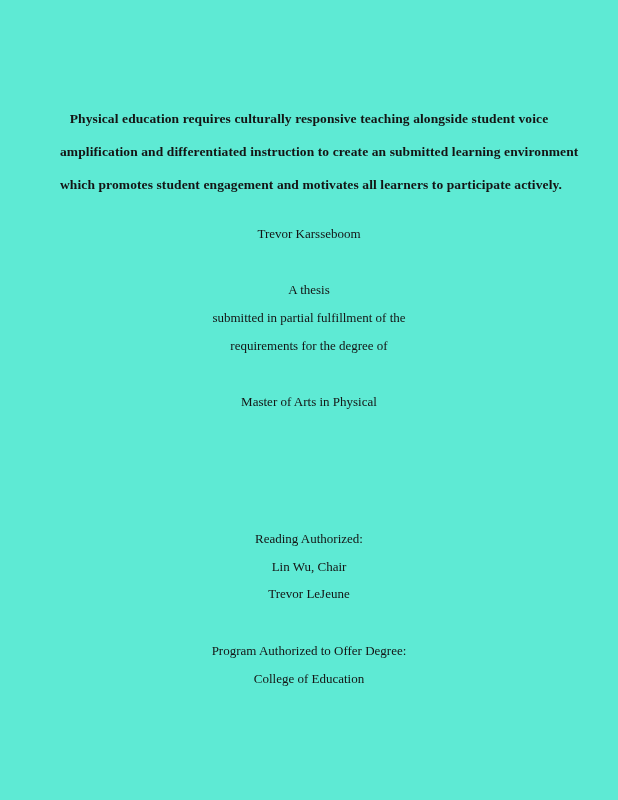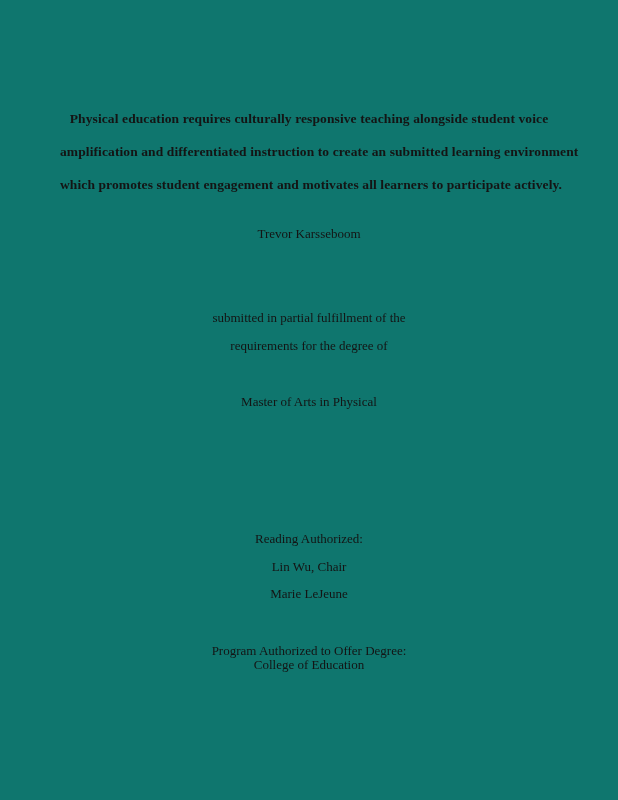--- a/index.html
+++ b/index.html
@@ -4,21 +4,21 @@
 <style>
   html, body {
     margin: 0;
     padding: 0;
     background: #ffffff;
   }
   .page {
     position: relative;
     width: 618px;
     height: 800px;
-    background: #0f766e;
+    background: #5eead4;
     font-family: "Liberation Serif", "DejaVu Serif", serif;
     color: #141414;
     overflow: hidden;
   }
   .line {
     position: absolute;
     left: 60px;
     right: 60px;
     text-align: center;
     font-size: 13px;
@@ -35,26 +35,27 @@
 <body>
 
 <div class="page">
 
   <div class="line title" style="top:109px">Physical education requires culturally responsive teaching alongside student voice</div>
   <div class="line title" style="top:142px">amplification and differentiated instruction to create an submitted learning environment</div>
   <div class="line" style="top:224px">Trevor Karsseboom</div>
 
   <div class="line title" style="top:175px">which promotes student engagement and motivates all learners to participate actively.</div>
 
+  <div class="line" style="top:280px">A thesis</div>
   <div class="line" style="top:336px">requirements for the degree of</div>
   <div class="line" style="top:308px">submitted in partial fulfillment of the</div>
 
   <div class="line" style="top:392px">Master of Arts in Physical</div>
 
 
   <div class="line" style="top:529px">Reading Authorized:</div>
   <div class="line" style="top:557px">Lin Wu, Chair</div>
-  <div class="line" style="top:584px">Marie LeJeune</div>
+  <div class="line" style="top:584px">Trevor LeJeune</div>
 
   <div class="line" style="top:641px">Program Authorized to Offer Degree:</div>
-  <div class="line" style="top:655px">College of Education</div>
+  <div class="line" style="top:669px">College of Education</div>
 
 </div>
 
 </body></html>

